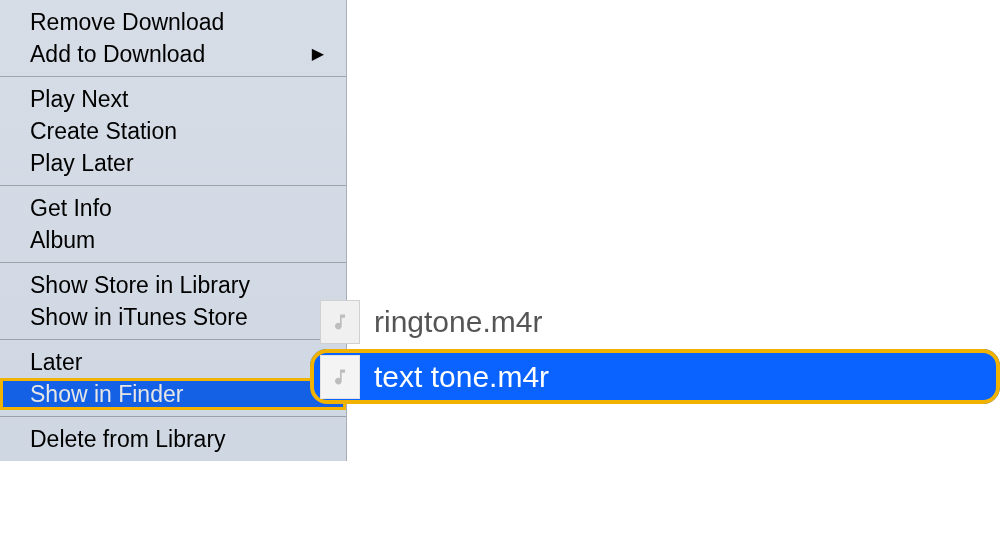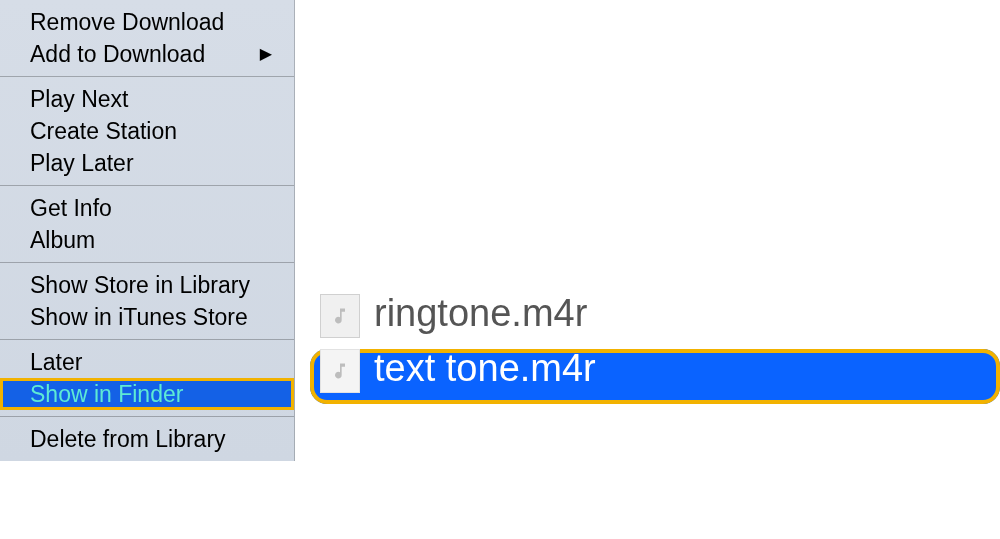--- a/index.html
+++ b/index.html
@@ -2,40 +2,40 @@
 <html><head>
 <meta charset="utf-8">
 <style>
   * { box-sizing: border-box; margin: 0; padding: 0; }
   html, body { width: 1000px; height: 539px; font-family: -apple-system, "Helvetica Neue", Arial, sans-serif; background: #fff; overflow: hidden; }
 
   .context-menu {
     position: absolute;
     left: 0;
     top: 0;
-    width: 295px;
+    width: 347px;
     background: linear-gradient(180deg, #d6dde7 0%, #cfd7e2 100%);
     border-right: 1px solid rgba(0,0,0,0.2);
     font-size: 23px;
     color: #000;
     user-select: none;
   }
   .menu-group { padding: 6px 0; }
   .menu-item {
     display: flex;
     align-items: center;
     justify-content: space-between;
     padding: 2px 18px 2px 30px;
     line-height: 28px;
     white-space: nowrap;
     cursor: default;
   }
   .menu-item.selected {
     background: #1461e6;
-    color: #5eead4;
+    color: #e5e5e5;
   }
   .menu-item.highlight-ring {
     box-shadow: 0 0 0 3px #f2b200 inset;
   }
   .menu-sep {
     height: 1px;
     background: rgba(0,0,0,0.25);
     margin: 0;
   }
   .submenu-arrow {
@@ -45,24 +45,25 @@
   }
 
   .file-list {
     position: absolute;
     left: 310px;
     top: 294px;
     width: 690px;
   }
   .file-row {
     display: flex;
+    align-items: center;
     height: 55px;
     padding-left: 10px;
     gap: 14px;
-    font-size: 38px;
+    font-size: 30px;
     color: #555;
   }
   .file-row.selected {
     background: #0a63ff;
     color: #fff;
     border-radius: 17px;
   }
   .file-row.highlight-ring {
     box-shadow: 0 0 0 4px #f2b200 inset;
   }

